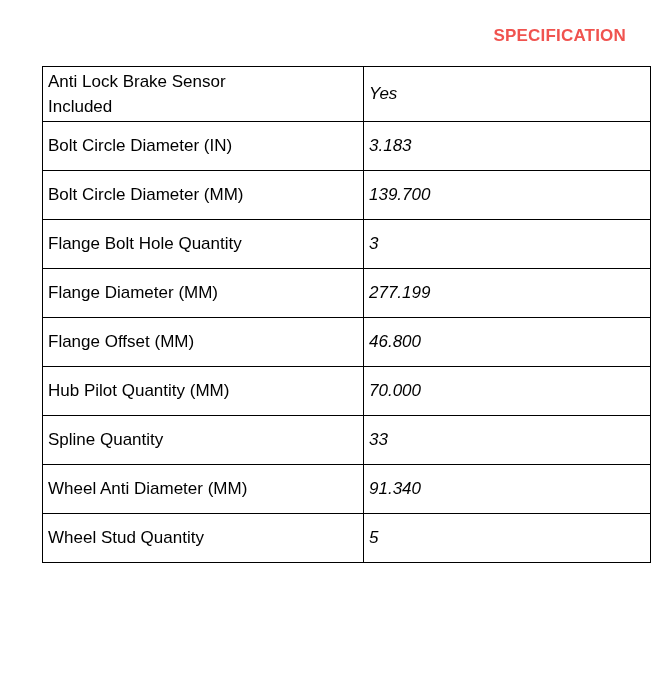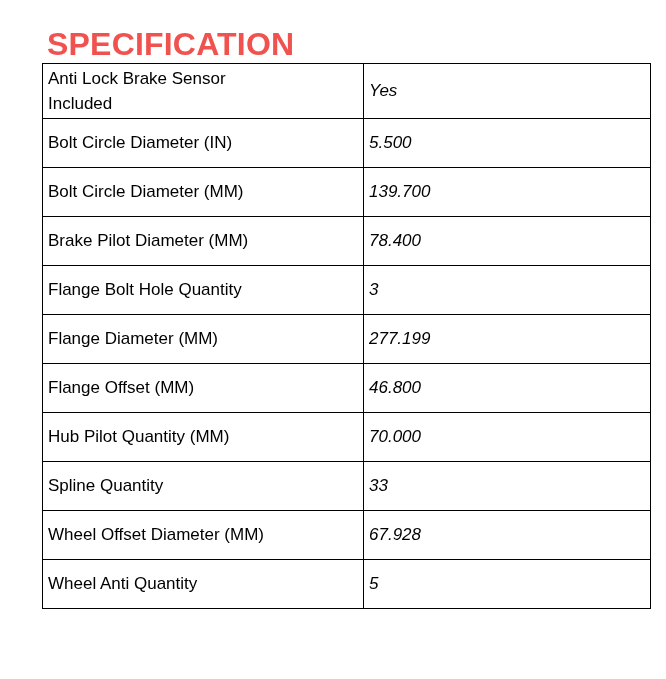--- a/index.html
+++ b/index.html
@@ -12,30 +12,32 @@
     height: 679px;
     font-family: "Liberation Sans", sans-serif;
     color: #000000;
     overflow: hidden;
   }
   .page {
     padding: 26px 40px 0 42px;
   }
   .page-title {
     margin: 0 0 0 5px;
-    font-size: 32px;
+    font-size: 17px;
     line-height: 1.15;
     font-weight: bold;
     color: #f0534f;
     letter-spacing: 0.2px;
+    text-align: right;
   }
   table.spec-table {
     border-collapse: collapse;
     table-layout: fixed;
     width: 584px;
+    margin-top: 20px;
   }
   table.spec-table tr {
     height: 49px;
   }
   table.spec-table td {
     border: 1.5px solid #000000;
     font-size: 17px;
     line-height: 25px;
     vertical-align: middle;
     padding: 2px 6px 2px 5px;
@@ -58,29 +60,25 @@
 
   <table class="spec-table">
     <tbody>
       <tr>
         <td class="label-cell">Anti Lock Brake Sensor
 Included</td>
         <td class="value-cell">Yes</td>
       </tr>
       <tr>
         <td class="label-cell">Bolt Circle Diameter (IN)</td>
-        <td class="value-cell">5.500</td>
+        <td class="value-cell">3.183</td>
       </tr>
       <tr>
         <td class="label-cell">Bolt Circle Diameter (MM)</td>
         <td class="value-cell">139.700</td>
-      </tr>
-      <tr>
-        <td class="label-cell">Brake Pilot Diameter (MM)</td>
-        <td class="value-cell">78.400</td>
       </tr>
       <tr>
         <td class="label-cell">Flange Bolt Hole Quantity</td>
         <td class="value-cell">3</td>
       </tr>
       <tr>
         <td class="label-cell">Flange Diameter (MM)</td>
         <td class="value-cell">277.199</td>
       </tr>
       <tr>
@@ -89,22 +87,22 @@
       </tr>
       <tr>
         <td class="label-cell">Hub Pilot Quantity (MM)</td>
         <td class="value-cell">70.000</td>
       </tr>
       <tr>
         <td class="label-cell">Spline Quantity</td>
         <td class="value-cell">33</td>
       </tr>
       <tr>
-        <td class="label-cell">Wheel Offset Diameter (MM)</td>
-        <td class="value-cell">67.928</td>
+        <td class="label-cell">Wheel Anti Diameter (MM)</td>
+        <td class="value-cell">91.340</td>
       </tr>
       <tr>
-        <td class="label-cell">Wheel Anti Quantity</td>
+        <td class="label-cell">Wheel Stud Quantity</td>
         <td class="value-cell">5</td>
       </tr>
     </tbody>
   </table>
 </div>
 
 </body></html>

